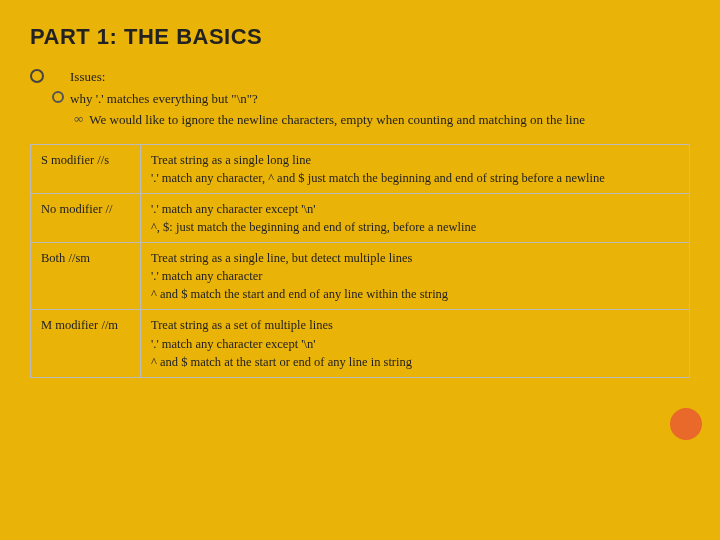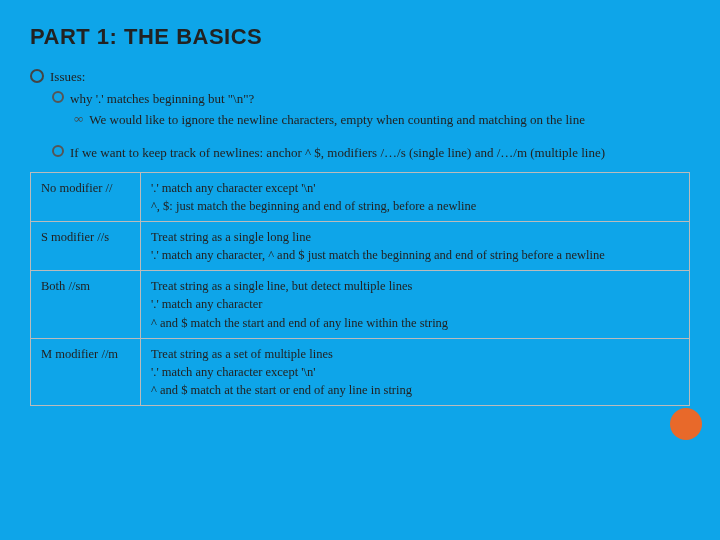--- a/index.html
+++ b/index.html
@@ -9,21 +9,21 @@
       height: 540px;
       background: #f5f0f5;
       font-family: 'Georgia', serif;
       font-size: 13px;
       overflow: hidden;
     }
 
     .page {
       width: 720px;
       height: 540px;
-      background: #0ea5e9;
+      background: #eab308;
       padding: 24px 30px 16px 30px;
       position: relative;
     }
 
     .title {
       font-size: 22px;
       font-weight: bold;
       font-family: 'Arial', sans-serif;
       color: #222;
       margin-bottom: 18px;
@@ -31,20 +31,21 @@
     }
 
     .bullet-section {
       margin-bottom: 6px;
     }
 
     .bullet-l1 {
       display: flex;
       align-items: flex-start;
       margin-bottom: 4px;
+      gap: 20px;
     }
 
     .bullet-l1 .bullet-icon {
       display: inline-block;
       width: 14px;
       height: 14px;
       border-radius: 50%;
       border: 2px solid #444;
       margin-right: 6px;
       margin-top: 1px;
@@ -130,42 +131,38 @@
 
   <div class="bullet-section">
 
     <div class="bullet-l1">
       <span class="bullet-icon"></span>
       <span class="text-content">Issues:</span>
     </div>
 
     <div class="bullet-l2">
       <span class="bullet-icon"></span>
-      <span class="text-content">why '.' matches beginning but "\n"?</span>
+      <span class="text-content">why '.' matches everything but "\n"?</span>
     </div>
 
     <div class="bullet-l3">
       <span class="text-content">We would like to ignore the newline characters, empty when counting and matching on the line</span>
     </div>
 
-    <div class="bullet-l2">
-      <span class="bullet-icon"></span>
-      <span class="text-content">If we want to keep track of newlines: anchor ^ $, modifiers /…/s (single line) and /…/m (multiple line)</span>
-    </div>
   </div>
 
   <table class="table-section">
     <tbody id="table-body">
     <tr>
+          <td>S modifier //s</td>
+          <td>Treat string as a single long line<br>'.' match any character, ^ and $ just match the beginning and end of string before a newline</td>
+        </tr>
+        <tr>
           <td>No modifier //</td>
           <td>'.' match any character except '\n'<br>^, $: just match the beginning and end of string, before a newline</td>
-        </tr>
-        <tr>
-          <td>S modifier //s</td>
-          <td>Treat string as a single long line<br>'.' match any character, ^ and $ just match the beginning and end of string before a newline</td>
         </tr>
         <tr>
           <td>Both //sm</td>
           <td>Treat string as a single line, but detect multiple lines<br>'.' match any character<br>^ and $ match the start and end of any line within the string</td>
         </tr>
         <tr>
           <td>M modifier //m</td>
           <td>Treat string as a set of multiple lines<br>'.' match any character except '\n'<br>^ and $ match at the start or end of any line in string</td>
         </tr>
       </tbody>

